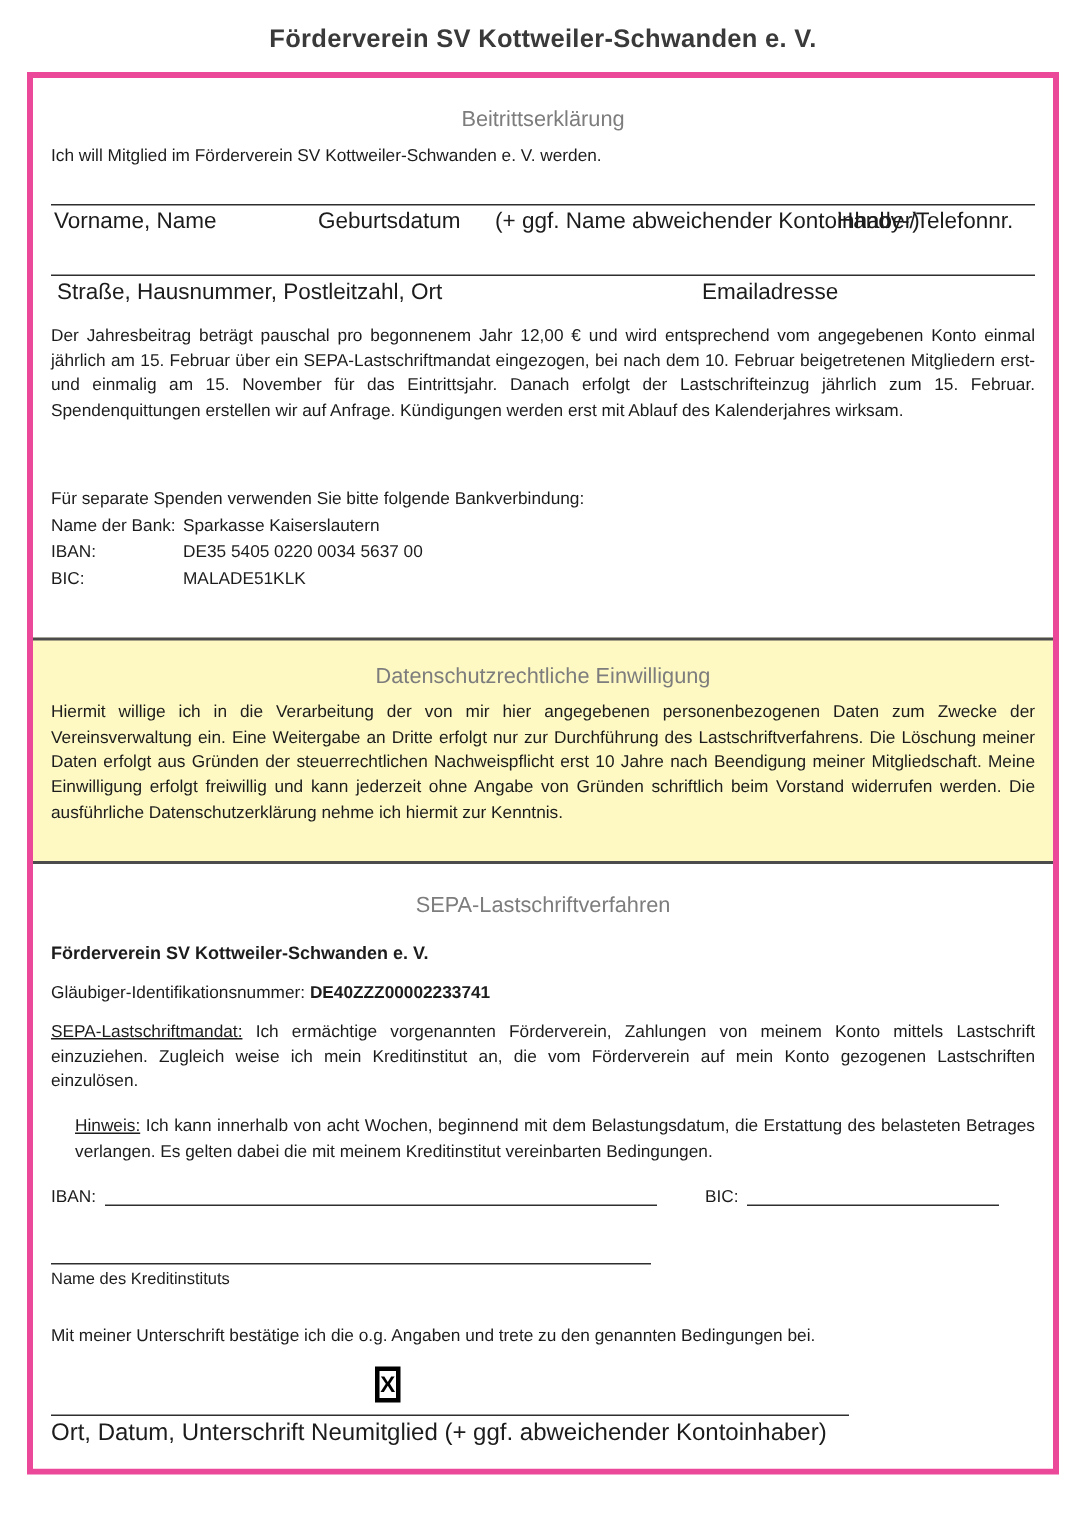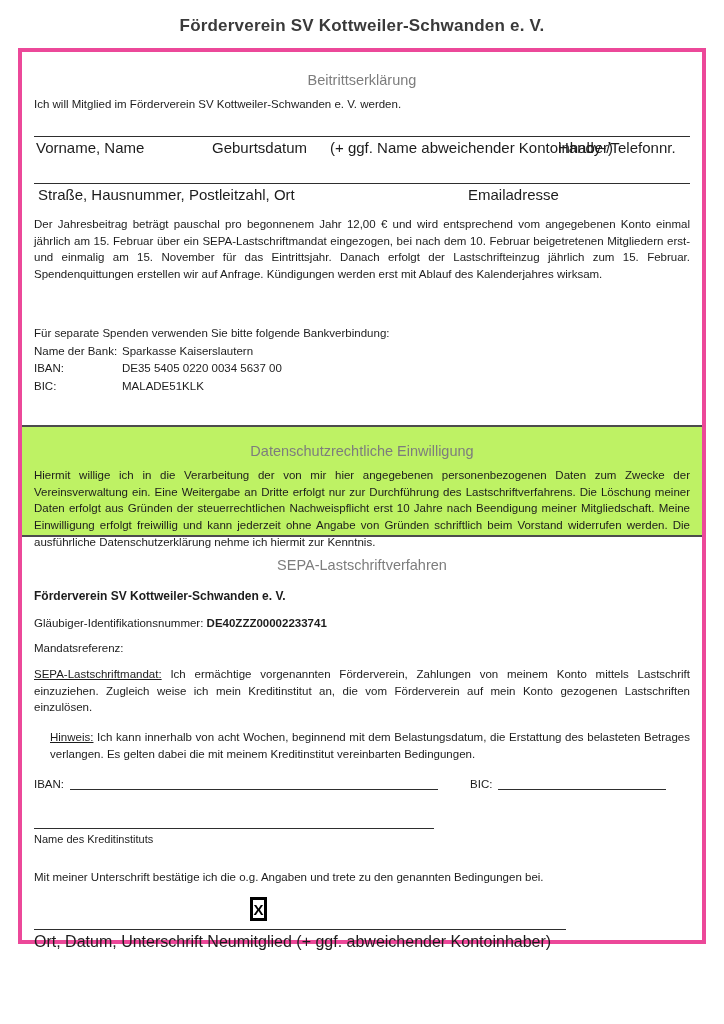--- a/index.html
+++ b/index.html
@@ -21,22 +21,22 @@
     letter-spacing: .2px;
   }
   .form-box {
     width: 688px;
     margin-left: 18px;
     border: 4px solid #ec4899;
   }
   .section { padding: 0 12px; }
   .sec-join { height: 373px; background: #ffffff; }
   .sec-privacy {
-    height: 112px;
-    background: #bef264;
+    height: 151px;
+    background: #fef9c3;
     border-top: 2px solid #4c4c4c;
     border-bottom: 2px solid #4c4c4c;
   }
   .sec-sepa { height: 403px; background: #ffffff; }
   .sec-heading {
     text-align: center;
     font-size: 14.5px;
     color: #7d7d7d;
     font-weight: normal;
     margin: 0;
@@ -137,21 +137,20 @@
   <div class="section sec-sepa">
     <h2 class="sec-heading">SEPA-Lastschriftverfahren</h2>
 
     <div class="bold" style="margin-top:16px; font-size:12px;">Förderverein SV Kottweiler-Schwanden e. V.</div>
 
     <div style="margin-top:14px;">
       <span>Gläubiger-Identifikationsnummer:</span>
       <span class="bold">DE40ZZZ00002233741</span>
     </div>
 
-    <div style="margin-top:13px;">Mandatsreferenz:</div>
 
     <p class="para" style="margin-top:12px;"><span class="ul">SEPA-Lastschriftmandat:</span><span> Ich ermächtige vorgenannten Förderverein, Zahlungen von meinem Konto mittels Lastschrift einzuziehen. Zugleich weise ich mein Kreditinstitut an, die vom Förderverein auf mein Konto gezogenen Lastschriften einzulösen.</span></p>
 
     <p class="para" style="margin-top:13px;margin-left:16px;"><span class="ul">Hinweis:</span><span> Ich kann innerhalb von acht Wochen, beginnend mit dem Belastungsdatum, die Erstattung des belasteten Betrages verlangen. Es gelten dabei die mit meinem Kreditinstitut vereinbarten Bedingungen.</span></p>
 
     <div class="iban-row">
       <span>IBAN:</span>
       <span class="write-line lbl-gap" style="width:368px;"></span>
       <span style="margin-left:32px;">BIC:</span>
       <span class="write-line lbl-gap" style="width:168px;"></span>

